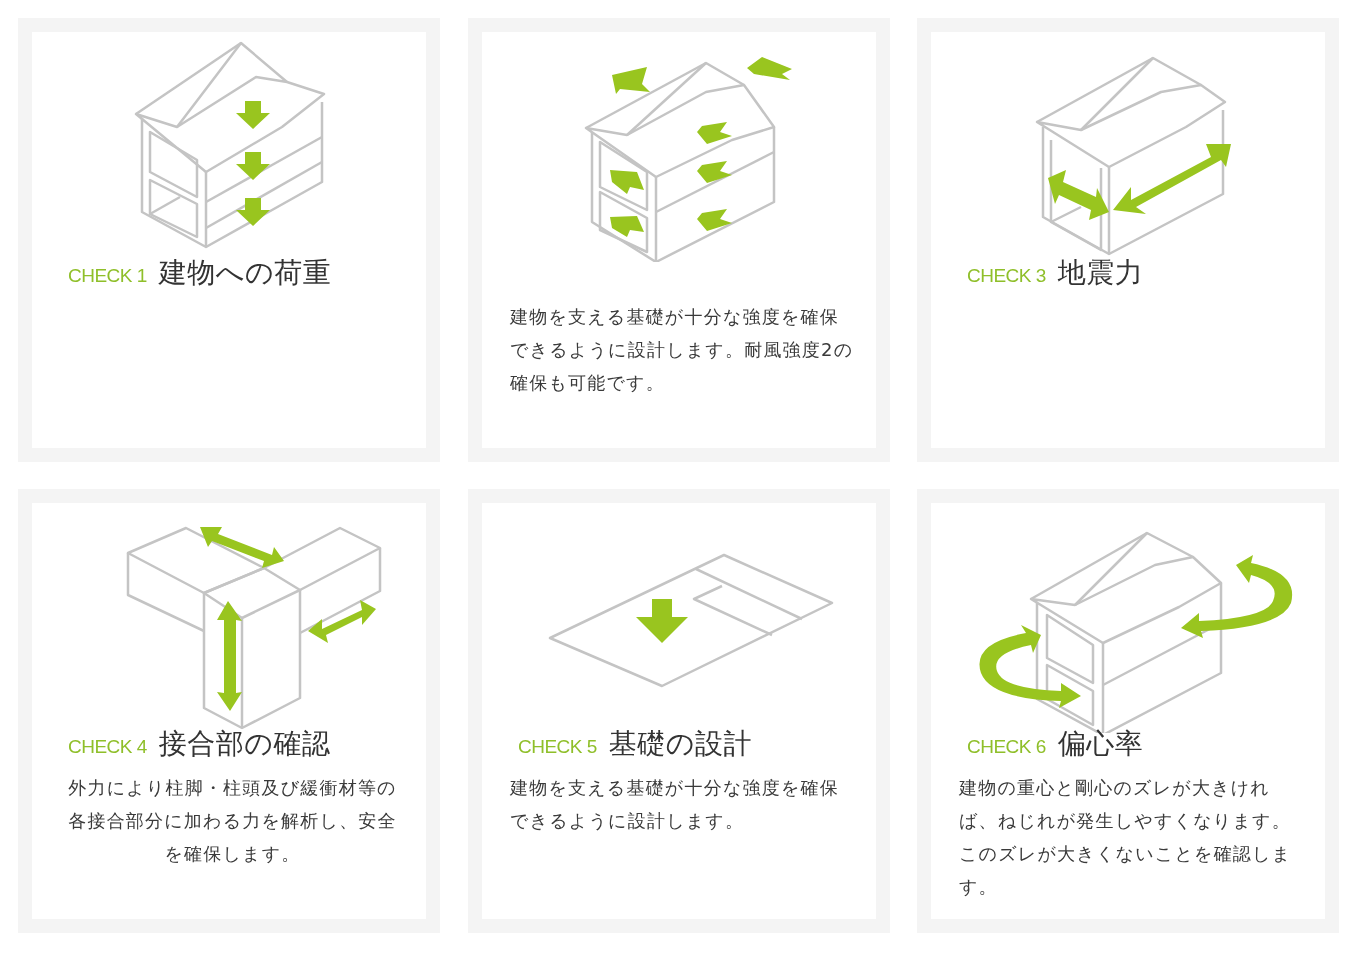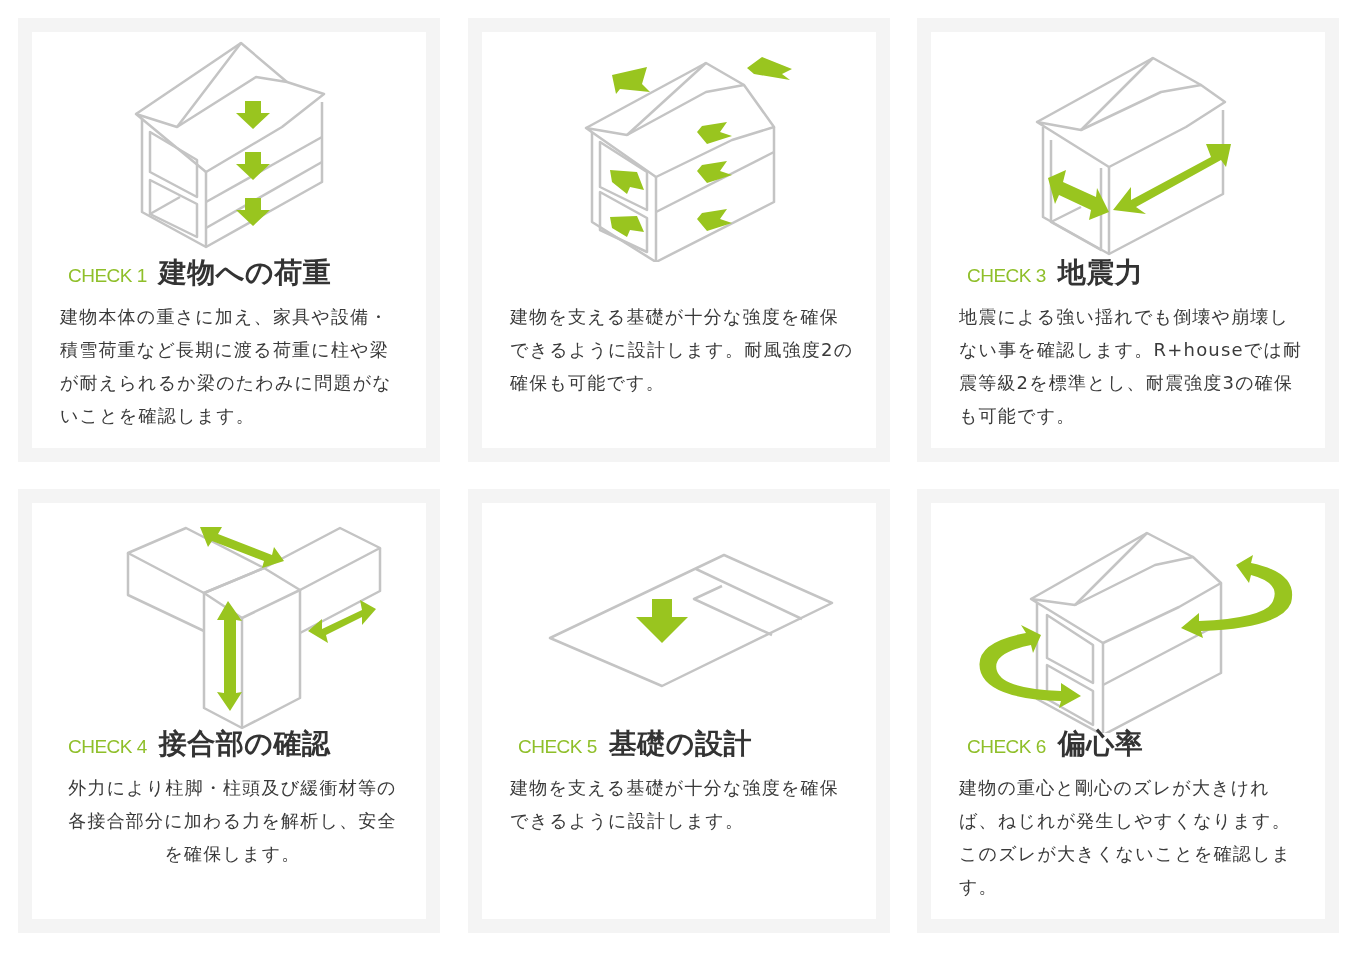--- a/index.html
+++ b/index.html
@@ -4,21 +4,21 @@
 <style>
   html, body { margin: 0; padding: 0; background: #ffffff; }
   body { width: 1360px; height: 967px; position: relative; overflow: hidden;
          font-family: "DejaVu Sans", "Liberation Sans", sans-serif; }
   .card { position: absolute; width: 394px; height: 416px; background: #ffffff;
           border: 14px solid #f4f4f4; }
   .illus { position: absolute; left: 0; top: 0; width: 394px; height: 230px; }
   .illus svg { width: 394px; height: 230px; display: block; }
   .heading { position: absolute; left: 36px; top: 222px; display: flex; align-items: baseline; white-space: nowrap; }
   .check { color: #8fbf2a; font-family: "Liberation Sans", sans-serif; font-size: 19px; letter-spacing: -0.5px; margin-right: 12px; }
-  .title { color: #333333; font-size: 28px; font-weight: bold; letter-spacing: 0.5px; }
+  .title { color: #333333; font-size: 28px; font-weight: normal; letter-spacing: 0.5px; }
   .desc { position: absolute; left: 28px; top: 268px; width: 345px; color: #3a3a3a;
           font-size: 18px; line-height: 33px; letter-spacing: 1.2px; margin: 0; }
 </style>
 </head>
 <body>
 
 <div class="card" style="left:18px; top:18px;">
   <div class="illus">
     <svg viewBox="0 0 394 230">
       <g fill="none" stroke="#c4c4c4" stroke-width="2.5" stroke-linejoin="round">
@@ -37,21 +37,20 @@
         <polygon points="213,69 229,69 229,81 238,81 221,97 204,81 213,81"></polygon>
         <polygon points="213,120 229,120 229,132 238,132 221,148 204,132 213,132"></polygon>
         <polygon points="213,166 229,166 229,178 238,178 221,194 204,178 213,178"></polygon>
       </g>
     </svg>
   </div>
   <div class="heading">
     <span class="check">CHECK 1</span>
     <span class="title">建物への荷重</span>
   </div>
-  <p class="desc">建物本体の重さに加え、家具や設備・積雪荷重など長期に渡る荷重に柱や梁が耐えられるか梁のたわみに問題がないことを確認します。</p>
 </div>
 
 <div class="card" style="left:468px; top:18px;">
   <div class="illus">
     <svg viewBox="0 0 394 230">
       <g fill="none" stroke="#c4c4c4" stroke-width="2.5" stroke-linejoin="round">
         <polygon points="104,96 145,103 224,60 262,53 292,95 250,108 174,145"></polygon>
         <path d="M145,103 L224,31 L262,53"></path>
         <path d="M104,96 L224,31"></path>
         <path d="M110,100 L110,190 L174,230 L174,145"></path>
@@ -89,21 +88,20 @@
       <g fill="#99c51f">
         <polygon points="117,146 135,138 132,150 165,165 166,156 178,180 158,188 160,178 128,163 124,172"></polygon>
         <polygon points="182,178 200,155 200,168 280,125 275,112 300,112 295,135 290,128 205,175 215,182"></polygon>
       </g>
     </svg>
   </div>
   <div class="heading">
     <span class="check">CHECK 3</span>
     <span class="title">地震力</span>
   </div>
-  <p class="desc">地震による強い揺れでも倒壊や崩壊しない事を確認します。R+houseでは耐震等級2を標準とし、耐震強度3の確保も可能です。</p>
 </div>
 
 <div class="card" style="left:18px; top:489px;text-align:center;">
   <div class="illus">
     <svg viewBox="0 0 394 230">
       <g fill="none" stroke="#c4c4c4" stroke-width="2.5" stroke-linejoin="round">
         <path d="M96,50 L154,25 L232,65 L172,90 Z"></path>
         <path d="M96,50 L96,92 L172,128"></path>
         <path d="M232,65 L308,25 L348,45 L268,87"></path>
         <path d="M348,45 L348,88 L268,130"></path>

